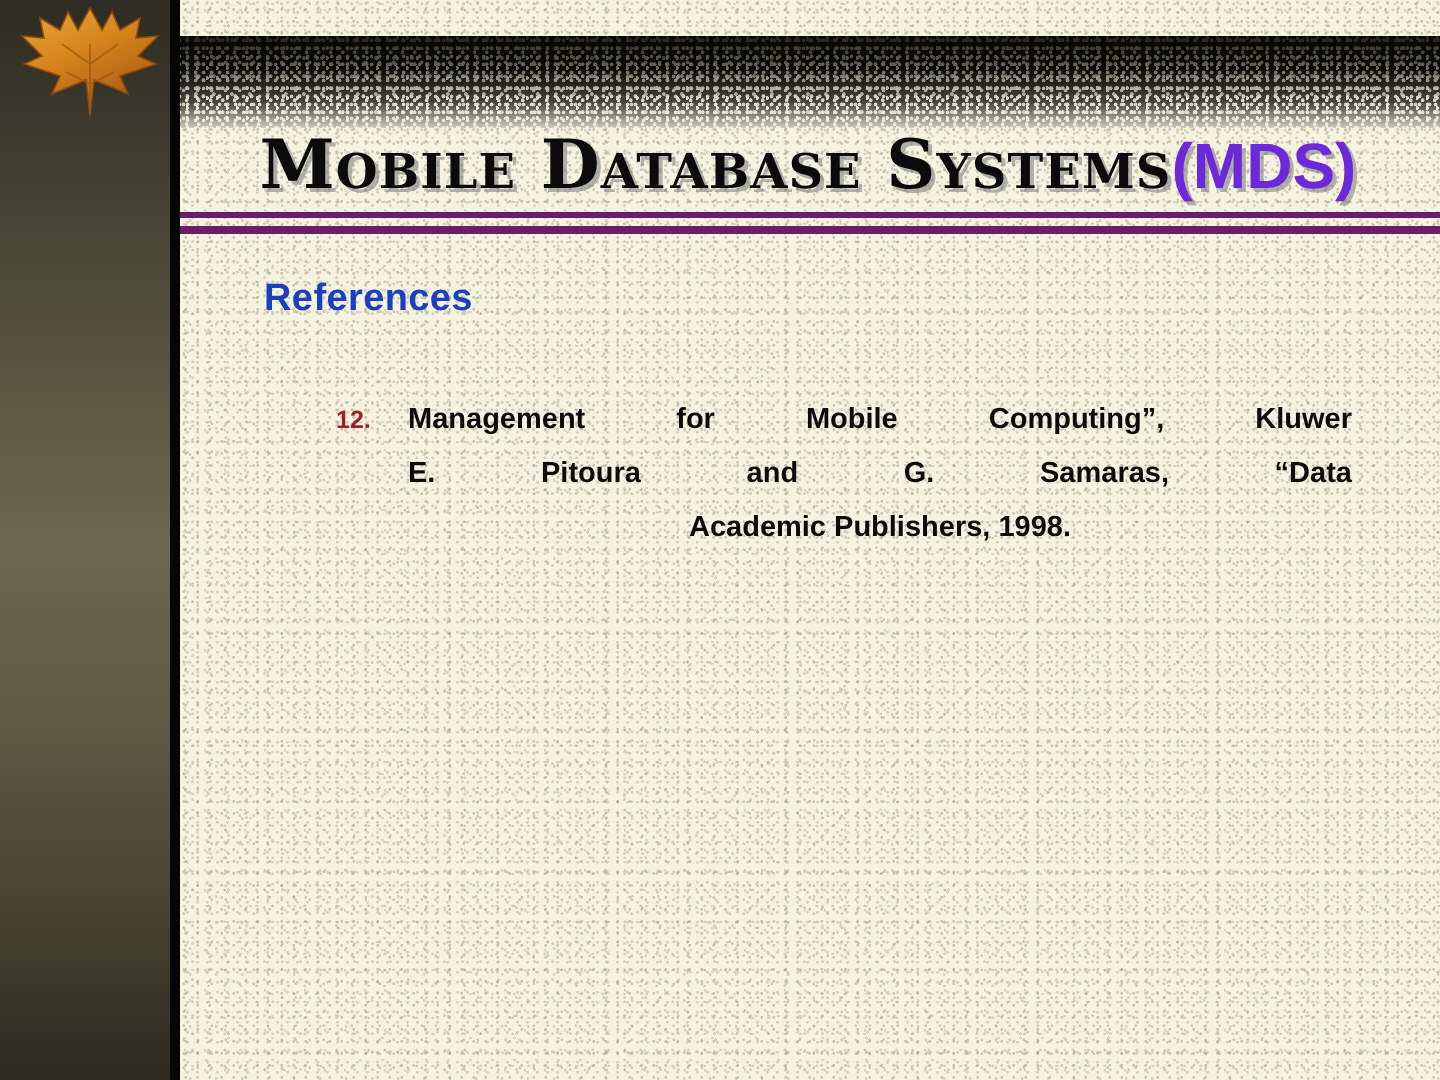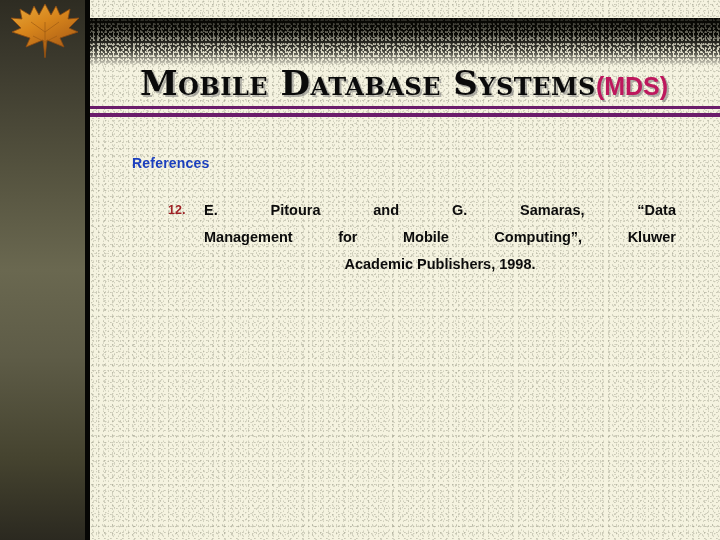--- a/index.html
+++ b/index.html
@@ -84,22 +84,22 @@
     font-weight: bold;
     font-size: 34px;
     font-variant: small-caps;
     letter-spacing: 0.5px;
     color: #0b0b0b;
     text-shadow: 2px 2px 0 rgba(120,120,120,.55);
   }
   .title-tail {
     font-family: "Liberation Sans", sans-serif;
     font-weight: bold;
-    font-size: 25px;
-    color: #be185d;
+    font-size: 32px;
+    color: #6d28d9;
     text-shadow: 2px 2px 0 rgba(120,120,120,.55);
   }
 
   
   .rule {
     position: absolute;
     left: 88px;
     width: 632px;
     background: #6b1d6b;
     z-index: 4;
@@ -150,24 +150,24 @@
     position: absolute;
     left: 90px;
     top: 117px;
     width: 630px;
     height: 423px;
     z-index: 3;
   }
   .heading-references {
     position: absolute;
     left: 42px;
-    top: 38px;
-    font-family: "Liberation Sans", sans-serif;
-    font-weight: bold;
-    font-size: 14px;
+    top: 22px;
+    font-family: "Liberation Sans", sans-serif;
+    font-weight: bold;
+    font-size: 19px;
     color: #1b3fbe;
     letter-spacing: .2px;
   }
 
   .ref-block {
     position: absolute;
     left: 78px;
     top: 80px;
     width: 508px;
   }
@@ -238,20 +238,20 @@
     </svg>
   </div>
 
   <div class="content">
 
     <div class="heading-references">References</div>
 
     <div class="ref-block">
       <div class="ref-item">
         <span class="ref-number">12.</span>
+        <span class="just-line">Management  for  Mobile  Computing”,  Kluwer</span>
         <span class="just-line">E.    Pitoura    and    G.    Samaras,    “Data</span>
-        <span class="just-line">Management  for  Mobile  Computing”,  Kluwer</span>
         <span class="last-line">Academic Publishers, 1998.</span>
       </div>
     </div>
 
   </div>
 </div>
 
 </body></html>

